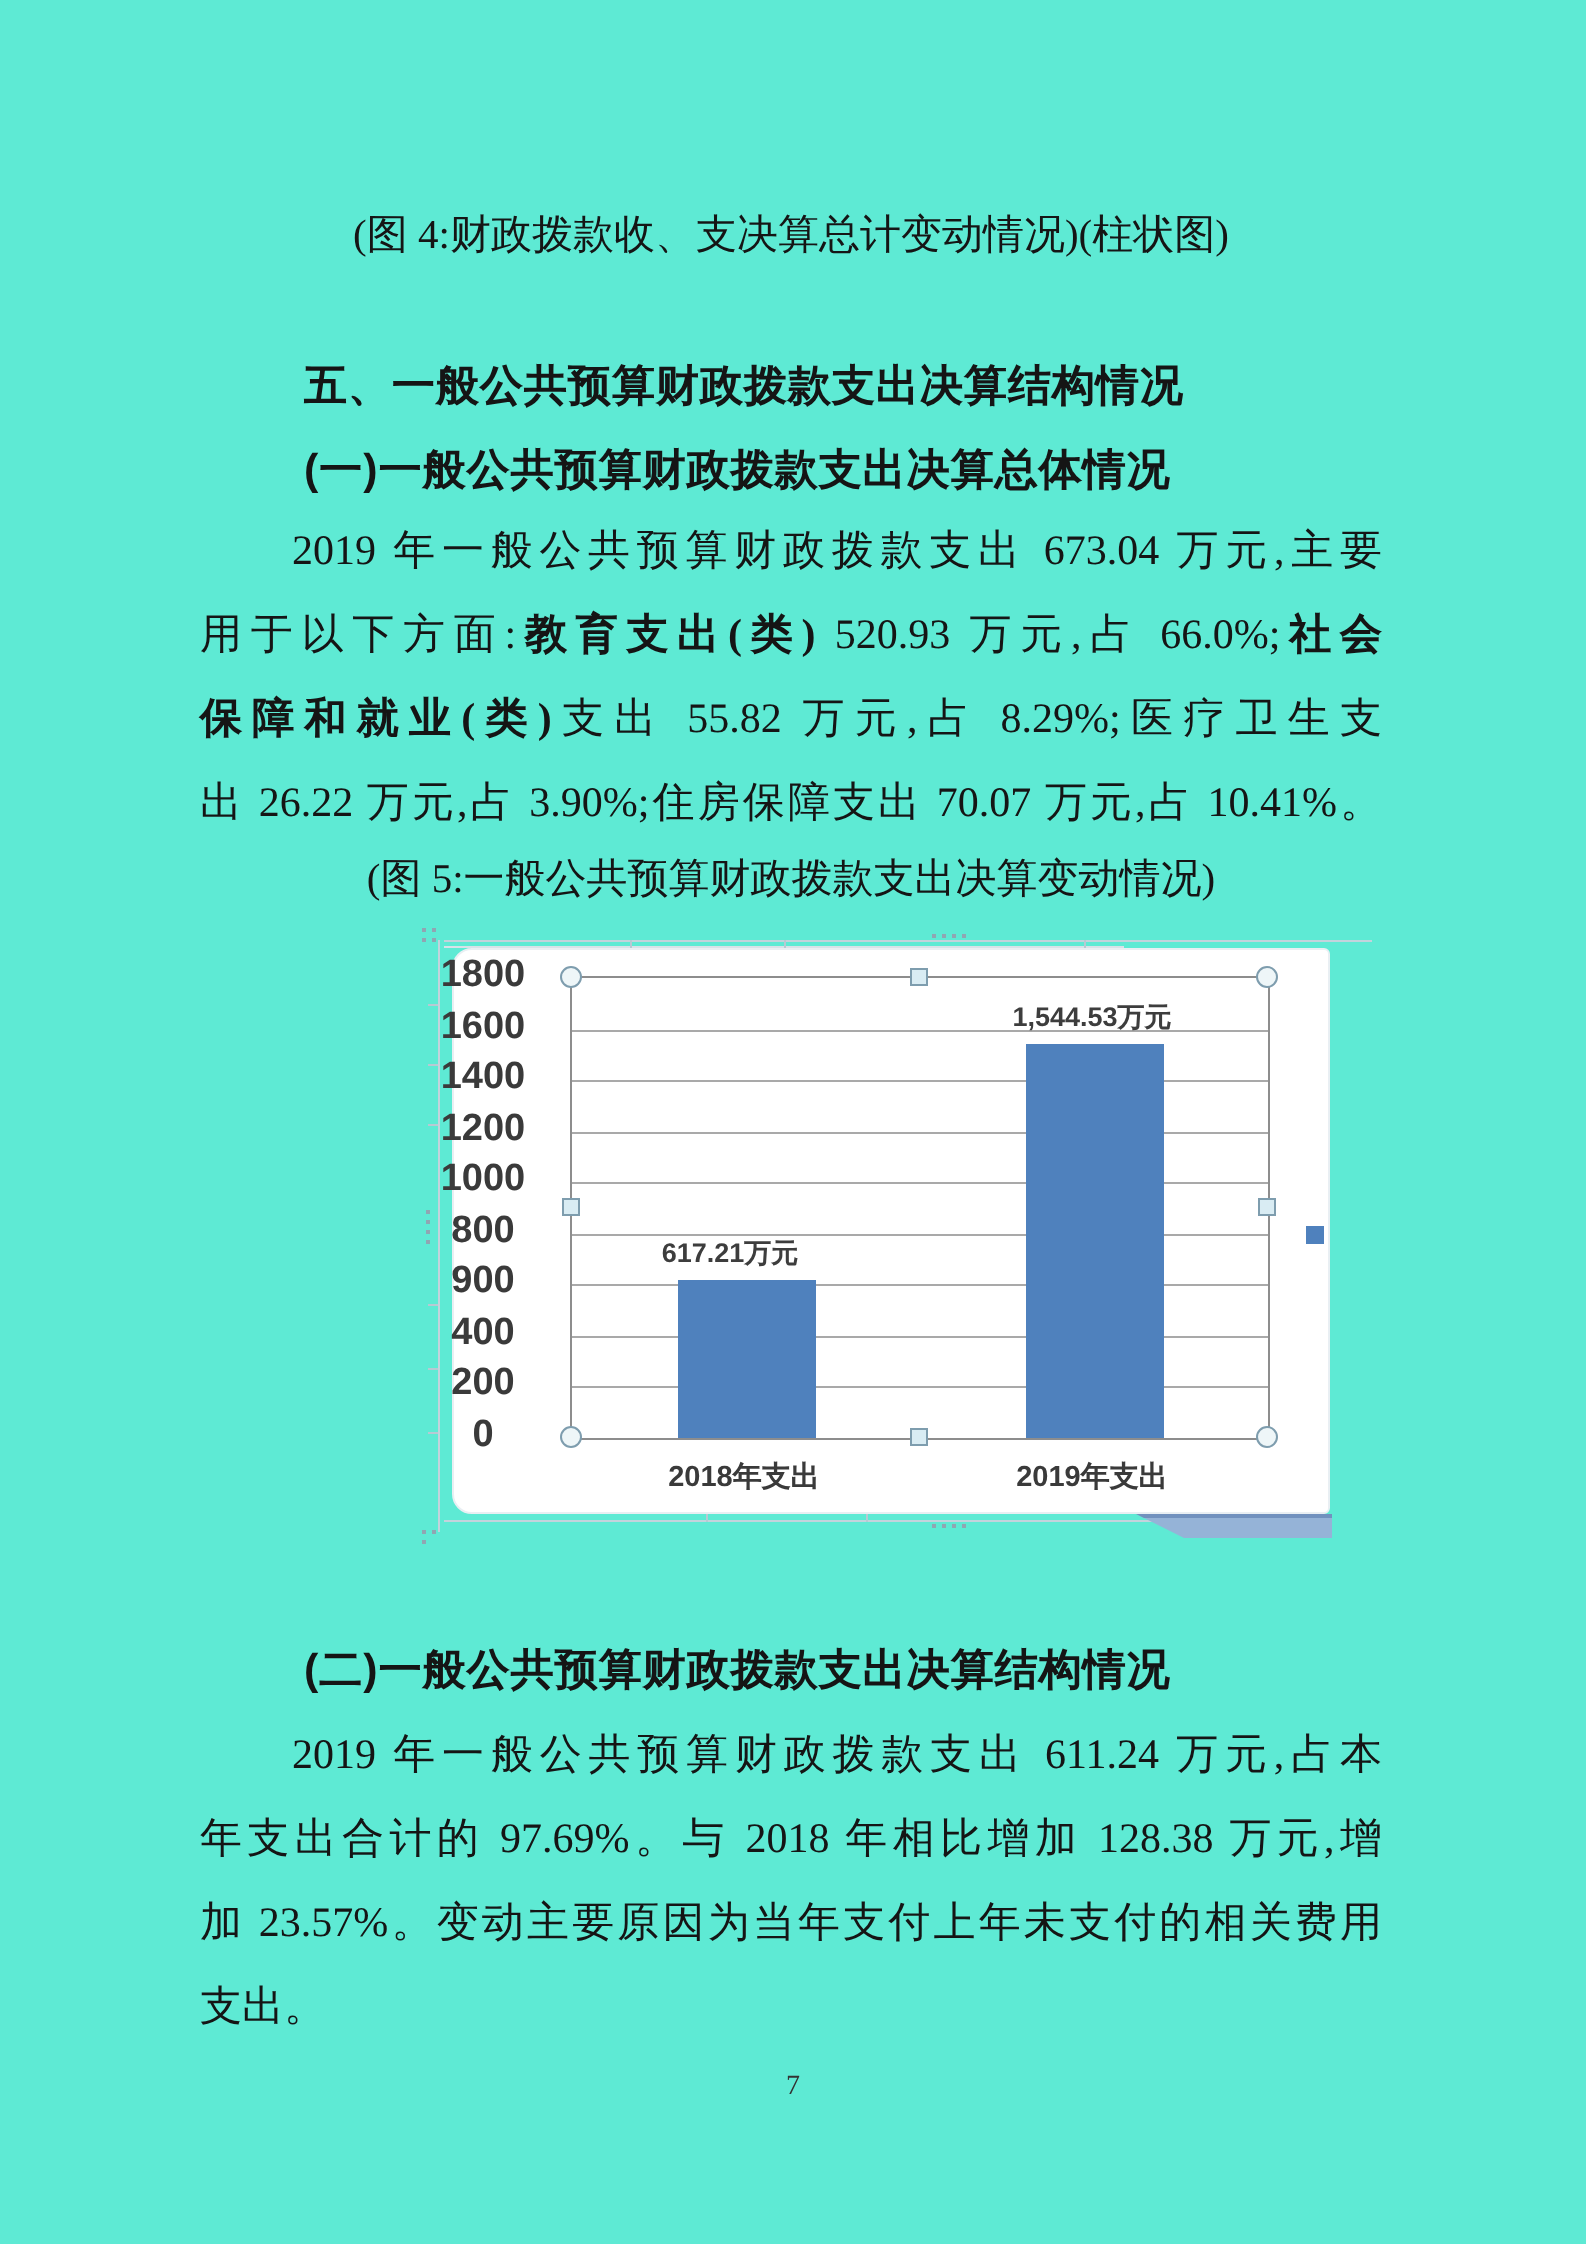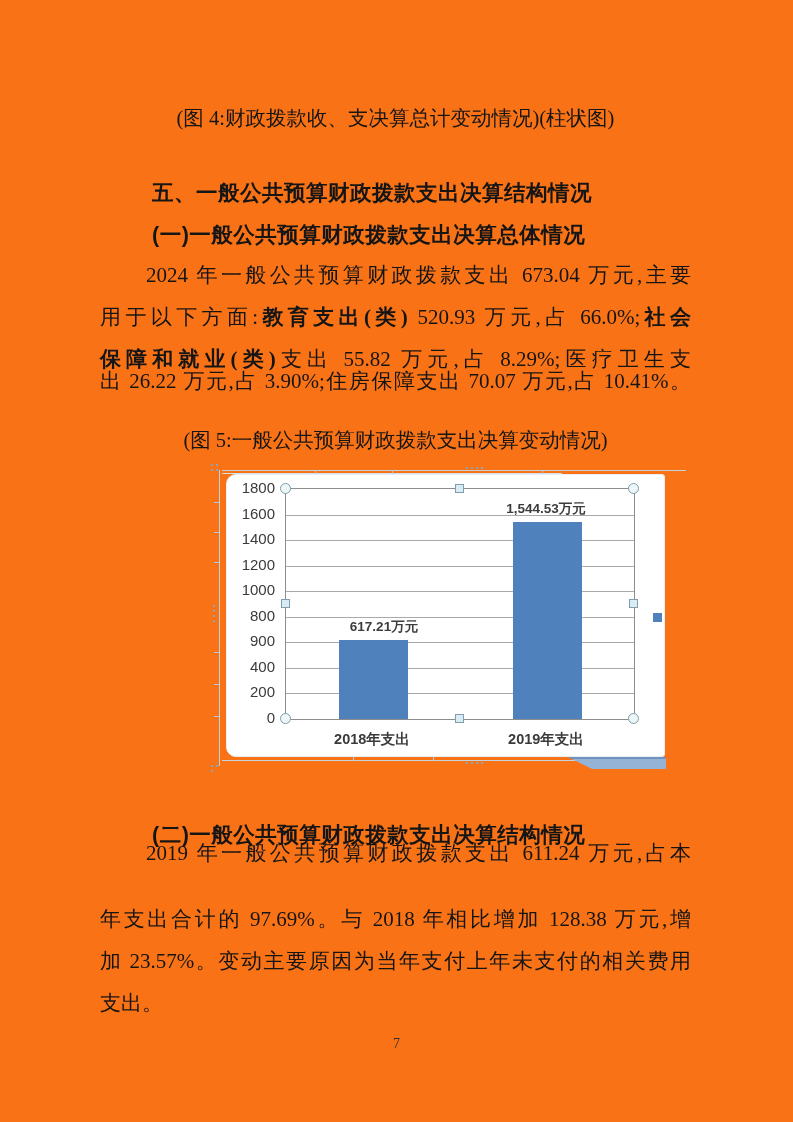--- a/index.html
+++ b/index.html
@@ -1,16 +1,16 @@
 <!DOCTYPE html>
 <html><head>
 <meta charset="utf-8">
 <style>
   html,body{margin:0;padding:0;background:#fff;}
-  .page{position:relative;width:793px;height:1122px;background:#f97316;overflow:hidden;
+  .page{position:relative;width:793px;height:1122px;background:#5eead4;overflow:hidden;
         font-family:"Liberation Serif","DejaVu Serif",serif;color:#151515;}
 
   
   .tline{position:absolute;left:100px;width:591px;height:42px;line-height:42px;
          font-size:21px;text-align:justify;}
   .tline.fill{text-align-last:justify;}
   .tline.ind{text-indent:46px;}
   .caption{position:absolute;left:100px;width:591px;height:42px;line-height:42px;
            font-size:20.5px;text-align:center;}
   .heading{position:absolute;left:100px;width:591px;height:42px;line-height:42px;
@@ -21,22 +21,22 @@
 
   
   .chartbox{position:absolute;left:208px;top:462px;width:478px;height:318px;
             font-family:"Liberation Sans","DejaVu Sans",sans-serif;}
   .canvas{position:absolute;left:18px;top:12px;width:437px;height:281px;background:#fff;
           border:1px solid #e9eff3;border-radius:10px 3px 3px 10px;}
   .plot{position:absolute;left:77px;top:26px;width:348px;height:230px;
         border:1px solid #8d8d8d;background:#fff;}
   .gridline{position:absolute;left:0;right:0;height:1px;background:#a9a9a9;}
   .bar{position:absolute;bottom:0;width:69px;}
-  .ylab{position:absolute;left:0;width:67px;text-align:right;font-size:15px;
-        font-weight:400;color:#3a3a3a;height:18px;line-height:18px;}
+  .ylab{position:absolute;left:0;width:67px;text-align:center;font-size:19px;
+        font-weight:700;color:#3a3a3a;height:18px;line-height:18px;}
   .dlab{position:absolute;width:150px;text-align:center;font-size:13.5px;
         font-weight:700;color:#3d3d3d;height:20px;line-height:20px;}
   .clab{position:absolute;top:266px;width:140px;text-align:center;font-size:14.5px;
         font-weight:600;color:#3a3a3a;height:22px;line-height:22px;}
 
   
   .h-circ{position:absolute;width:11px;height:11px;border-radius:50%;
           border:1.5px solid #7e9dae;background:#eef6f8;box-sizing:border-box;}
   .h-sq{position:absolute;width:9px;height:9px;border:1.5px solid #7e9dae;
         background:#d9ecf3;box-sizing:border-box;}
@@ -54,24 +54,24 @@
 </head>
 <body>
 
 <div class="page">
 
   <div class="caption" style="top:97px">(图 4:财政拨款收、支决算总计变动情况)(柱状图)</div>
   <div class="heading" style="top:172px">五、一般公共预算财政拨款支出决算结构情况</div>
   <div class="heading" style="top:214px">(一)一般公共预算财政拨款支出决算总体情况</div>
 
   <div>
-    <div class="tline ind fill" style="top:254px"><span>2024 年一般公共预算财政拨款支出 673.04 万元,主要</span></div>
+    <div class="tline ind fill" style="top:254px"><span>2019 年一般公共预算财政拨款支出 673.04 万元,主要</span></div>
     <div class="tline fill" style="top:296px"><span>用于以下方面:</span><span style="font-weight: 700;">教育支出(类)</span><span> 520.93 万元,占 66.0%;</span><span style="font-weight: 700;">社会</span></div>
     <div class="tline fill" style="top:338px"><span style="font-weight: 700;">保障和就业(类)</span><span>支出 55.82 万元,占 8.29%;医疗卫生支</span></div>
-    <div class="tline fill" style="top:360px"><span>出 26.22 万元,占 3.90%;住房保障支出 70.07 万元,占 10.41%。</span></div>
+    <div class="tline fill" style="top:380px"><span>出 26.22 万元,占 3.90%;住房保障支出 70.07 万元,占 10.41%。</span></div>
   </div>
 
   <div class="caption" style="top:419px">(图 5:一般公共预算财政拨款支出决算变动情况)</div>
 
   <div class="chartbox">
 
     <div class="dot" style="left:3px;top:2px"></div>
     <div class="dot" style="left:8px;top:2px"></div>
     <div class="dot" style="left:3px;top:7px"></div>
     <div class="dot" style="left:8px;top:7px"></div>
@@ -130,21 +130,21 @@
         <div class="gridline" style="top: 127.778px; background: rgb(169, 169, 169);"></div>
         <div class="gridline" style="top: 102.222px; background: rgb(169, 169, 169);"></div>
         <div class="gridline" style="top: 76.6667px; background: rgb(169, 169, 169);"></div>
         <div class="gridline" style="top: 51.1111px; background: rgb(169, 169, 169);"></div>
         <div class="gridline" style="top: 25.5556px; background: rgb(169, 169, 169);"></div>
         <div class="bar" style="left: 52.5px; height: 78.8657px; background: rgb(79, 129, 189);"></div>
         <div class="bar" style="left: 226.5px; height: 197.357px; background: rgb(79, 129, 189);"></div>
       </div>
 
     <div>
-        <div class="dlab" style="left: 101px; top: 155.134px;">617.21万元</div>
+        <div class="dlab" style="left: 82px; top: 155.134px;">617.21万元</div>
         <div class="dlab" style="left: 263px; top: 36.6434px;">1,544.53万元</div>
       </div>
     <div>
         <div class="clab" style="left: 94px;">2018年支出</div>
         <div class="clab" style="left: 268px;">2019年支出</div>
       </div>
 
     <div class="legend-swatch" style="background: rgb(79, 129, 189);"></div>
 
     <div class="h-circ" style="left:71.5px;top:20.5px"></div>
@@ -155,20 +155,20 @@
     <div class="h-sq" style="left:246.5px;top:251.5px"></div>
     <div class="h-sq" style="left:72.5px;top:136.5px"></div>
     <div class="h-sq" style="left:420.5px;top:136.5px"></div>
 
     <div class="wedge"></div>
   </div>
 
   <div class="heading" style="top:814px">(二)一般公共预算财政拨款支出决算结构情况</div>
 
   <div>
-    <div class="tline ind fill" style="top:832px"><span>2019 年一般公共预算财政拨款支出 611.24 万元,占本</span></div>
+    <div class="tline ind fill" style="top:856px"><span>2019 年一般公共预算财政拨款支出 611.24 万元,占本</span></div>
     <div class="tline fill" style="top:898px"><span>年支出合计的 97.69%。与 2018 年相比增加 128.38 万元,增</span></div>
     <div class="tline fill" style="top:940px"><span>加 23.57%。变动主要原因为当年支付上年未支付的相关费用</span></div>
     <div class="tline" style="top:982px"><span>支出。</span></div>
   </div>
 
   <div class="pagenum">7</div>
 </div>
 
 </body></html>

